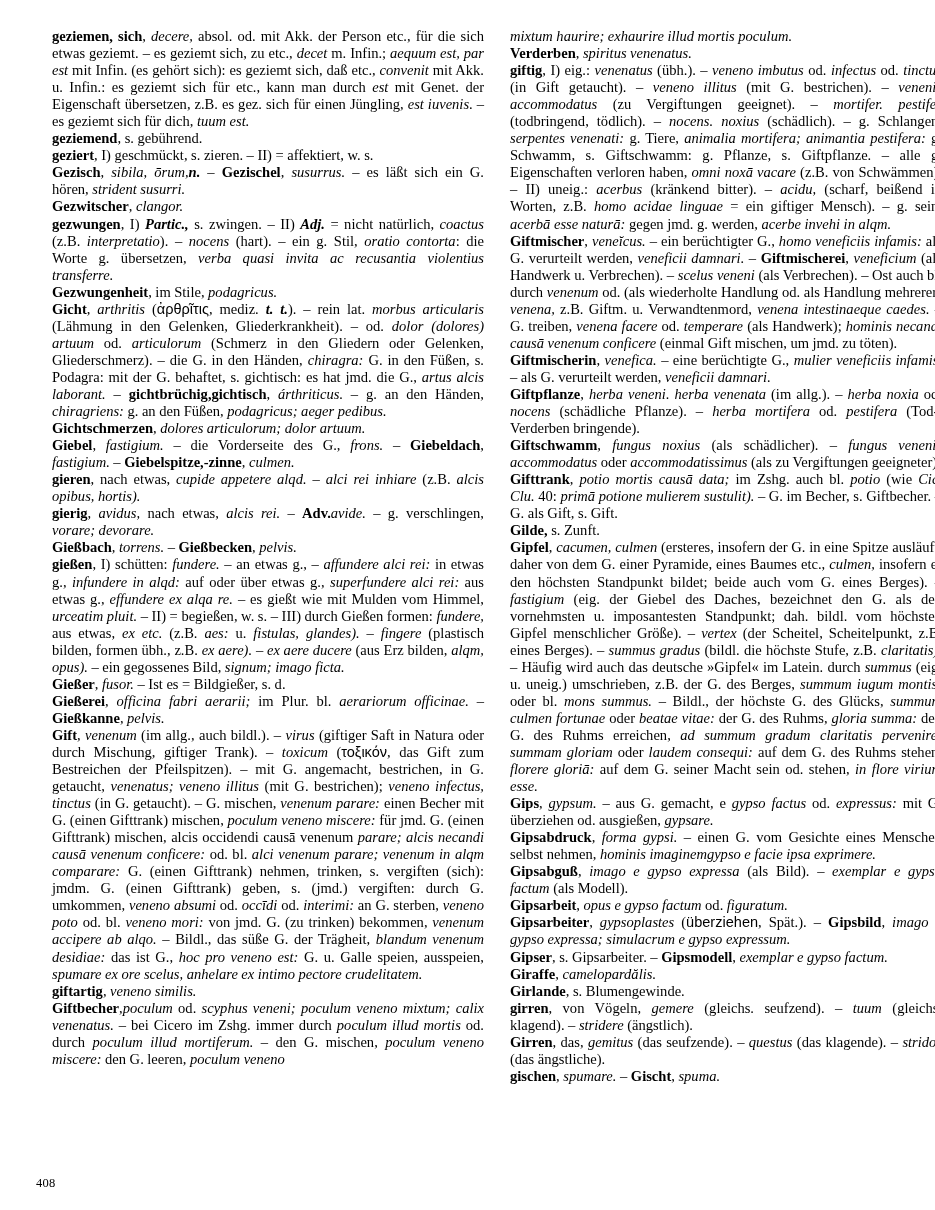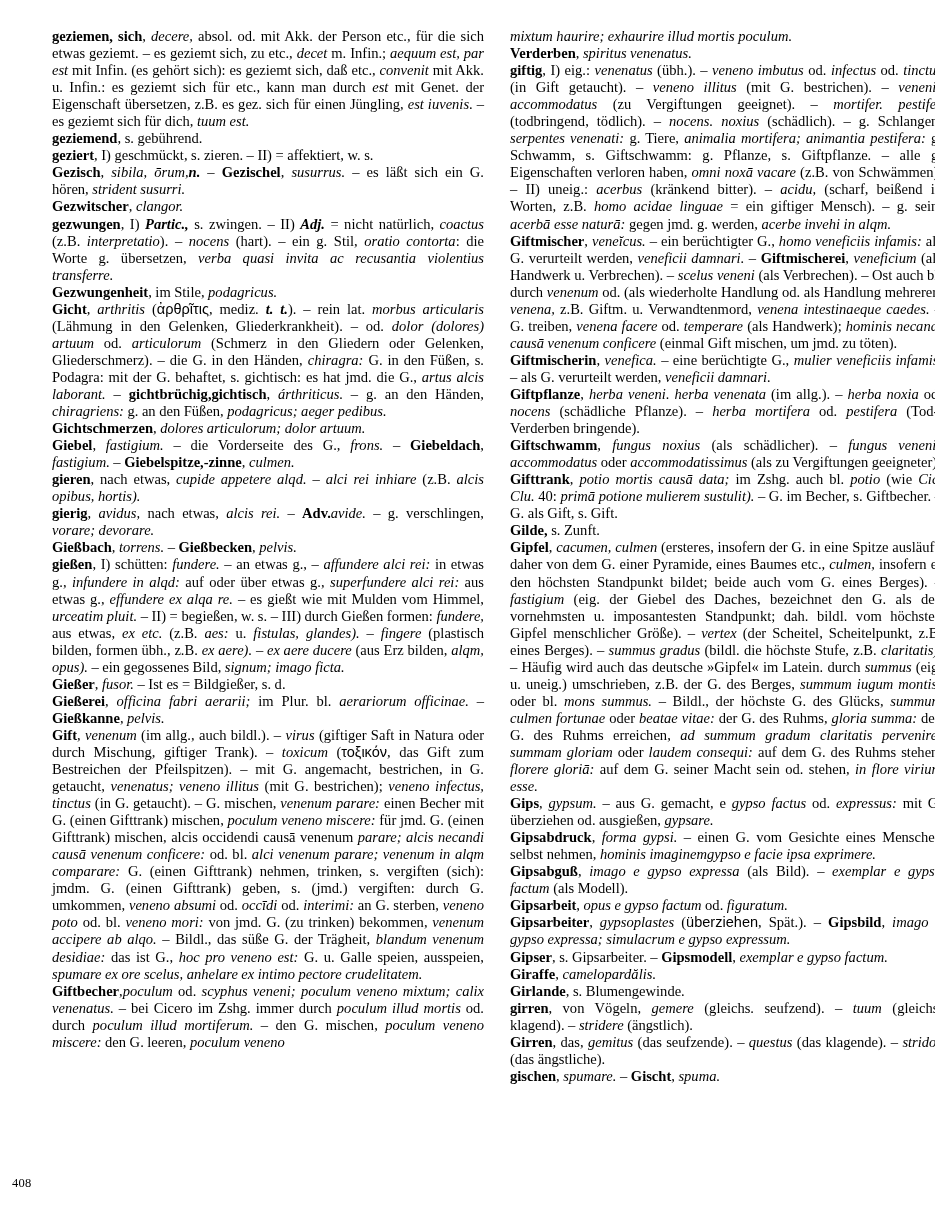--- a/index.html
+++ b/index.html
@@ -48,21 +48,21 @@
     word-spacing: -0.1px;
   }
   .entry.cont {
     
   }
   b { font-weight: bold; }
   i { font-style: italic; }
   .gk { font-family: Liberation Sans, sans-serif; font-style: normal; }
   .folio {
     position: absolute;
-    left: 12px;
+    left: 36px;
     top: 1176px;
     font-size: 12.5px;
     line-height: 14px;
     letter-spacing: 0.2px;
   }
 </style>
 </head>
 <body>
 
 <div class="page">
@@ -80,20 +80,21 @@
         <p class="entry"><b>Gicht</b>, <i>arthritis</i> (<span class="gk">ἀρθρῖτις</span>, mediz. <b><i>t. t.</i></b>). – rein lat. <i>morbus articularis</i> (Lähmung in den Gelenken, Gliederkrankheit). – od. <i>dolor (dolores) artuum</i> od. <i>articulorum</i> (Schmerz in den Gliedern oder Gelenken, Gliederschmerz). – die G. in den Händen, <i>chiragra:</i> G. in den Füßen, s. Podagra: mit der G. behaftet, s. gichtisch: es hat jmd. die G., <i>artus alcis laborant.</i> – <b>gichtbrüchig,gichtisch</b>, <i>árthriticus.</i> – g. an den Händen, <i>chiragriens:</i> g. an den Füßen, <i>podagricus; aeger pedibus.</i></p>
         <p class="entry"><b>Gichtschmerzen</b>, <i>dolores articulorum; dolor artuum.</i></p>
         <p class="entry"><b>Giebel</b>, <i>fastigium.</i> – die Vorderseite des G., <i>frons.</i> – <b>Giebeldach</b>, <i>fastigium.</i> – <b>Giebelspitze,-zinne</b>, <i>culmen.</i></p>
         <p class="entry"><b>gieren</b>, nach etwas, <i>cupide appetere alqd.</i> – <i>alci rei inhiare</i> (z.B. <i>alcis opibus, hortis).</i></p>
         <p class="entry"><b>gierig</b>, <i>avidus,</i> nach etwas, <i>alcis rei.</i> – <b>Adv.</b><i>avide.</i> – g. verschlingen, <i>vorare; devorare.</i></p>
         <p class="entry"><b>Gießbach</b>, <i>torrens.</i> – <b>Gießbecken</b>, <i>pelvis.</i></p>
         <p class="entry"><b>gießen</b>, I) schütten: <i>fundere.</i> – an etwas g., – <i>affundere alci rei:</i> in etwas g., <i>infundere in alqd:</i> auf oder über etwas g., <i>superfundere alci rei:</i> aus etwas g., <i>effundere ex alqa re.</i> – es gießt wie mit Mulden vom Himmel, <i>urceatim pluit.</i> – II) = begießen, w. s. – III) durch Gießen formen: <i>fundere,</i> aus etwas, <i>ex etc.</i> (z.B. <i>aes:</i> u. <i>fistulas, glandes).</i> – <i>fingere</i> (plastisch bilden, formen übh., z.B. <i>ex aere).</i> – <i>ex aere ducere</i> (aus Erz bilden, <i>alqm, opus).</i> – ein gegossenes Bild, <i>signum; imago ficta.</i></p>
         <p class="entry"><b>Gießer</b>, <i>fusor.</i> – Ist es = Bildgießer, s. d.</p>
         <p class="entry"><b>Gießerei</b>, <i>officina fabri aerarii;</i> im Plur. bl. <i>aerariorum officinae.</i> – <b>Gießkanne</b>, <i>pelvis.</i></p>
         <p class="entry"><b>Gift</b>, <i>venenum</i> (im allg., auch bildl.). – <i>virus</i> (giftiger Saft in Natura oder durch Mischung, giftiger Trank). – <i>toxicum</i> (<span class="gk">τοξικόν</span>, das Gift zum Bestreichen der Pfeilspitzen). – mit G. angemacht, bestrichen, in G. getaucht, <i>venenatus; veneno illitus</i> (mit G. bestrichen); <i>veneno infectus, tinctus</i> (in G. getaucht). – G. mischen, <i>venenum parare:</i> einen Becher mit G. (einen Gifttrank) mischen, <i>poculum veneno miscere:</i> für jmd. G. (einen Gifttrank) mischen, alcis occidendi causā venenum <i>parare; alcis necandi causā venenum conficere:</i> od. bl. <i>alci venenum parare; venenum in alqm comparare:</i> G. (einen Gifttrank) nehmen, trinken, s. vergiften (sich): jmdm. G. (einen Gifttrank) geben, s. (jmd.) vergiften: durch G. umkommen, <i>veneno absumi</i> od. <i>occīdi</i> od. <i>interimi:</i> an G. sterben, <i>veneno poto</i> od. bl. <i>veneno mori:</i> von jmd. G. (zu trinken) bekommen, <i>venenum accipere ab alqo.</i> – Bildl., das süße G. der Trägheit, <i>blandum venenum desidiae:</i> das ist G., <i>hoc pro veneno est:</i> G. u. Galle speien, ausspeien, <i>spumare ex ore scelus, anhelare ex intimo pectore crudelitatem.</i></p>
+        <p class="entry"><b>giftartig</b>, <i>veneno similis.</i></p>
         <p class="entry"><b>Giftbecher</b>,<i>poculum</i> od. <i>scyphus veneni; poculum veneno mixtum; calix venenatus.</i> – bei Cicero im Zshg. immer durch <i>poculum illud mortis</i> od. durch <i>poculum illud mortiferum.</i> – den G. mischen, <i>poculum veneno miscere:</i> den G. leeren, <i>poculum veneno</i></p>
       </div>
 
     <div class="column right" id="right-col">
         <p class="entry cont"><i>mixtum haurire; exhaurire illud mortis poculum.</i></p>
         <p class="entry"><b>Verderben</b>, <i>spiritus venenatus.</i></p>
         <p class="entry"><b>giftig</b>, I) eig.: <i>venenatus</i> (übh.). – <i>veneno imbutus</i> od. <i>infectus</i> od. <i>tinctus</i> (in Gift getaucht). – <i>veneno illitus</i> (mit G. bestrichen). – <i>venenis accommodatus</i> (zu Vergiftungen geeignet). – <i>mortifer. pestifer</i> (todbringend, tödlich). – <i>nocens. noxius</i> (schädlich). – g. Schlangen, <i>serpentes venenati:</i> g. Tiere, <i>animalia mortifera; animantia pestifera:</i> g. Schwamm, s. Giftschwamm: g. Pflanze, s. Giftpflanze. – alle g. Eigenschaften verloren haben, <i>omni noxā vacare</i> (z.B. von Schwämmen). – II) uneig.: <i>acerbus</i> (kränkend bitter). – <i>acidu,</i> (scharf, beißend in Worten, z.B. <i>homo acidae linguae</i> = ein giftiger Mensch). – g. sein, <i>acerbā esse naturā:</i> gegen jmd. g. werden, <i>acerbe invehi in alqm.</i></p>
         <p class="entry"><b>Giftmischer</b>, <i>veneĭcus.</i> – ein berüchtigter G., <i>homo veneficiis infamis:</i> als G. verurteilt werden, <i>veneficii damnari.</i> – <b>Giftmischerei</b>, <i>veneficium</i> (als Handwerk u. Verbrechen). – <i>scelus veneni</i> (als Verbrechen). – Ost auch bl. durch <i>venenum</i> od. (als wiederholte Handlung od. als Handlung mehrerer) <i>venena,</i> z.B. Giftm. u. Verwandtenmord, <i>venena intestinaeque caedes.</i> – G. treiben, <i>venena facere</i> od. <i>temperare</i> (als Handwerk); <i>hominis necandi causā venenum conficere</i> (einmal Gift mischen, um jmd. zu töten).</p>
         <p class="entry"><b>Giftmischerin</b>, <i>venefica.</i> – eine berüchtigte G., <i>mulier veneficiis infamis.</i> – als G. verurteilt werden, <i>veneficii damnari.</i></p>
         <p class="entry"><b>Giftpflanze</b>, <i>herba veneni. herba venenata</i> (im allg.). – <i>herba noxia</i> od. <i>nocens</i> (schädliche Pflanze). – <i>herba mortifera</i> od. <i>pestifera</i> (Tod-, Verderben bringende).</p>

